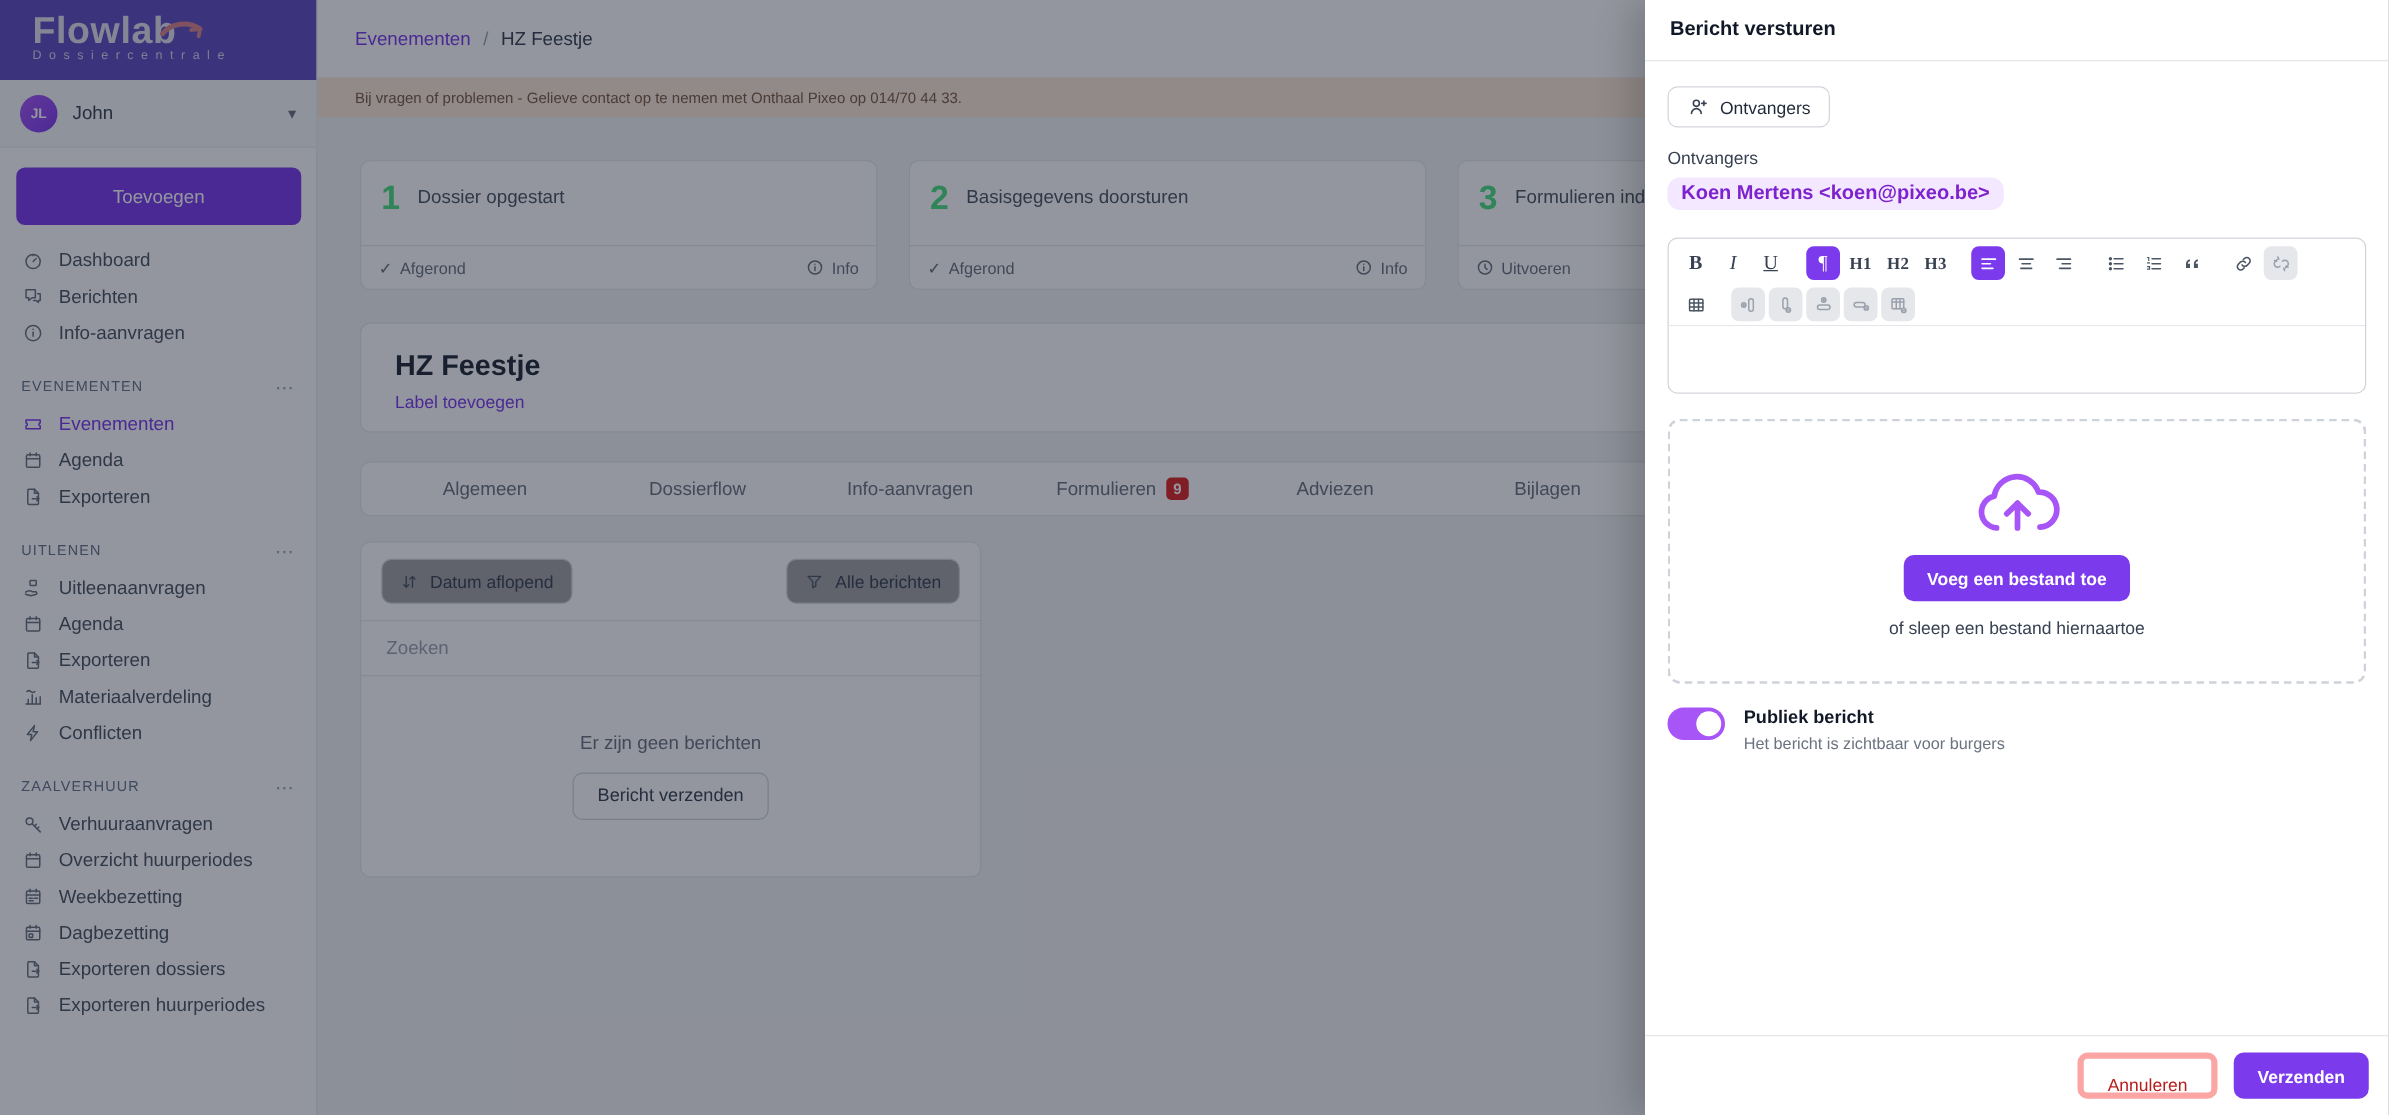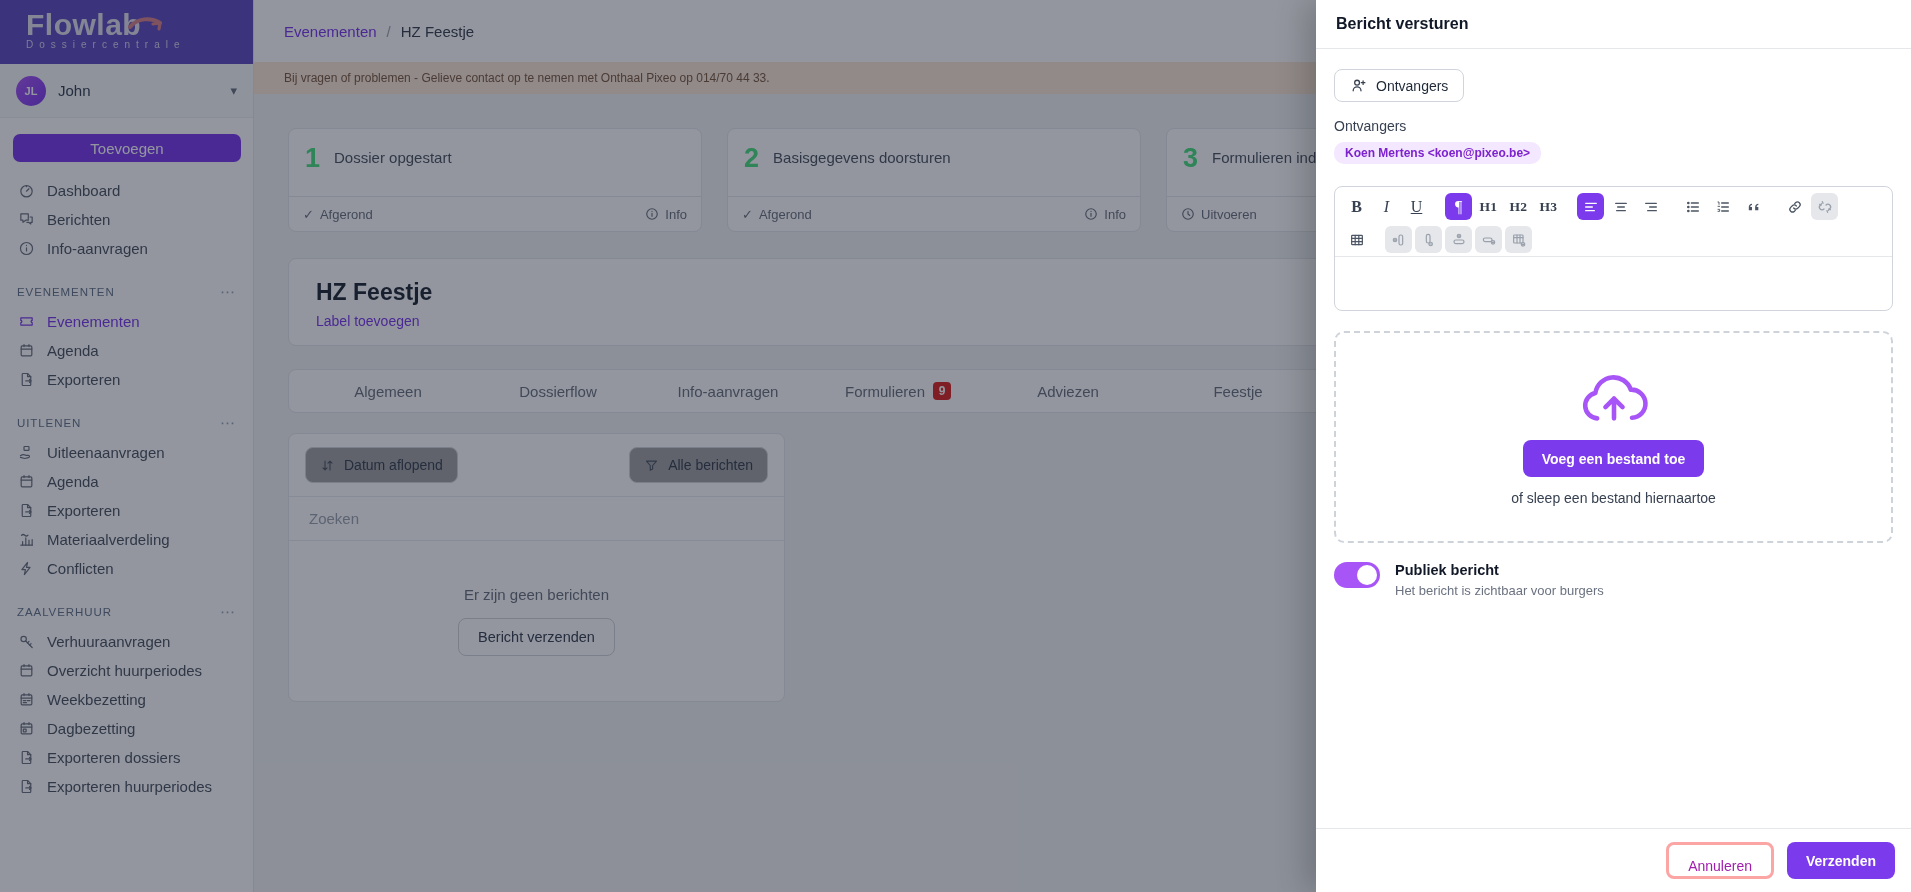--- a/index.html
+++ b/index.html
@@ -11,21 +11,21 @@
   .sidebar { position:absolute; left:0; top:0; width:254px; height:100%; background:#fff; border-right:1px solid #e5e7eb; z-index:1; }
   .logo-area { height:64px; background:#5f4cc0; padding:8px 0 0 26px; }
   .logo-line { display:flex; align-items:flex-start; }
   .logo-text { color:#e4e2ee; font-size:30px; font-weight:800; letter-spacing:.5px; line-height:1.1; }
   .logo-swoosh { margin:6px 0 0 -14px; }
   .logo-sub { color:#d9d4ef; font-size:10px; letter-spacing:6px; margin-top:-2px; }
   .user-row { height:54px; display:flex; align-items:center; gap:12px; padding:0 16px; background:#f8f9fb; border-bottom:1px solid #eceef1; }
   .avatar { width:30px; height:30px; border-radius:50%; background:linear-gradient(135deg,#a855f7,#7c3aed); color:#fff; font-size:11px; font-weight:700; display:flex; align-items:center; justify-content:center; }
   .user-name { font-size:15px; color:#374151; flex:1; }
   .chev { color:#6b7280; font-size:13px; }
-  .add-btn { display:block; margin:16px 13px 6px; width:228px; height:28px; background:#7c3aed; color:#fff; border:none; border-radius:7px; font-size:15px; font-family:inherit; cursor:pointer; }
+  .add-btn { display:block; margin:16px 13px 6px; width:228px; height:46px; background:#7c3aed; color:#fff; border:none; border-radius:7px; font-size:15px; font-family:inherit; cursor:pointer; }
   nav { padding:8px 0; }
   .nav-item { display:flex; align-items:center; gap:12px; height:29px; padding:0 17px; font-size:15px; color:#4b5563; text-decoration:none; cursor:pointer; }
   .nav-item .nic { width:18px; height:18px; color:#6b7280; display:flex; align-items:center; justify-content:center; }
   .nav-item.active, .nav-item.active .nic { color:#7c3aed; }
   .nav-section { display:flex; align-items:center; justify-content:space-between; margin-top:20px; padding:0 17px 6px; font-size:11.5px; letter-spacing:.08em; color:#64748b; }
   .nav-section .dots { color:#94a3b8; font-size:15px; cursor:pointer; }
   .ic { display:block; }
 
   
   .main { position:absolute; left:254px; right:0; top:0; bottom:0; background:#f3f4f6; }
@@ -67,21 +67,21 @@
   
   .overlay { position:absolute; inset:0; background:rgba(16,23,40,.45); z-index:10; }
 
   
   .drawer { position:absolute; top:0; right:0; width:595px; height:100%; background:#fff; z-index:20; box-shadow:-10px 0 30px rgba(0,0,0,.2); display:flex; flex-direction:column;margin-left:20px; }
   .drawer-header { padding:15px 20px; font-size:16px; font-weight:700; color:#111827; border-bottom:1px solid #e5e7eb; }
   .drawer-body { flex:1; padding:20px 18px; overflow:hidden; }
   .recipients-btn { display:inline-flex; align-items:center; gap:9px; border:1px solid #d1d5db; background:#fff; border-radius:8px; height:33px; padding:0 15px; font-size:14px; color:#1f2937; font-family:inherit; cursor:pointer; }
   .recipients-btn .bic { width:17px; height:17px; color:#374151; display:flex; align-items:center; }
   .recipients-label { margin-top:16px; font-size:14px; color:#374151; }
-  .chip { display:inline-flex; align-items:center; margin-top:8px; background:#f3e8ff; color:#7e22ce; font-size:12px; font-weight:700; padding:4px 11px; border-radius:10px; cursor:pointer; }
+  .chip { display:inline-flex; align-items:center; margin-top:8px; background:#f3e8ff; color:#7e22ce; font-size:16px; font-weight:700; padding:4px 11px; border-radius:10px; cursor:pointer; }
 
   .editor { margin-top:22px; border:1px solid #d1d5db; border-radius:8px; }
   .tb-row { display:flex; align-items:center; padding:3px 8px; }
   .tb-row.first { padding-top:6px; }
   .tb-group { display:flex; align-items:center; gap:3px; margin-right:15px; }
   .tb-group:last-child { margin-right:0; }
   .tb { width:27px; height:27px; border:none; background:transparent; border-radius:6px; display:flex; align-items:center; justify-content:center; color:#374151; cursor:pointer; font-family:inherit; }
   .tb svg { color:#4b5563; }
   .tb.active { background:#7c3aed; color:#fff; }
   .tb.active svg { color:#fff; }
@@ -98,21 +98,21 @@
   .upload-btn { margin-top:14px; background:#7c3aed; color:#fff; border:none; border-radius:8px; height:37px; padding:0 19px; font-size:14px; font-weight:700; font-family:inherit; cursor:pointer; }
   .upload-hint { margin-top:13px; font-size:14px; color:#374151; }
 
   .toggle-row { margin-top:19px; display:flex; gap:15px; align-items:flex-start; }
   .switch { width:46px; height:26px; border-radius:13px; background:#a855f7; position:relative; flex:none; cursor:pointer; }
   .switch .knob { position:absolute; top:3px; right:3px; width:20px; height:20px; border-radius:50%; background:#fff; }
   .toggle-label { font-size:14.5px; font-weight:600; color:#111827; }
   .toggle-desc { margin-top:5px; font-size:13px; color:#6b7280; }
 
   .drawer-footer { border-top:1px solid #e5e7eb; padding:13px 16px; display:flex; justify-content:flex-end; gap:13px; }
-  .btn-cancel { border:3px solid #fca5a5; background:#fff; border-radius:8px; height:37px; padding:13px 19px; font-size:14px; color:#a21caf; font-family:inherit; cursor:pointer; }
+  .btn-cancel { border:5px solid #fca5a5; background:#fff; border-radius:8px; height:37px; padding:13px 19px; font-size:14px; color:#b91c1c; font-family:inherit; cursor:pointer; }
   .btn-submit { border:none; background:#7c3aed; color:#fff; border-radius:8px; height:37px; padding:0 19px; font-size:14px; font-weight:700; font-family:inherit; cursor:pointer; }
 </style>
 </head>
 <body>
 
 <div class="app">
 
   <aside class="sidebar">
     <div class="logo-area">
       <div class="logo-line">
@@ -415,21 +415,21 @@
           <span>Info-aanvragen</span>
         </div>
       <div class="tab">
         <span>Formulieren</span>
         <span class="tab-badge">9</span>
       </div>
       <div class="tab">
           <span>Adviezen</span>
         </div>
       <div class="tab">
-          <span>Feestje</span>
+          <span>Bijlagen</span>
         </div>
     </div>
 
     <div class="messages-card">
       <div class="filters-row">
         <button class="btn-chip">
           <span class="bic">
               <svg class="ic" width="15" height="15" viewBox="0 0 24 24" fill="none" stroke="currentColor" stroke-width="1.8" stroke-linecap="round" stroke-linejoin="round">
                 <path d="M8 5v14m0 0-3.2-3.2M8 19l3.2-3.2"></path>
                 <path d="M16 19V5m0 0-3.2 3.2M16 5l3.2 3.2"></path>

